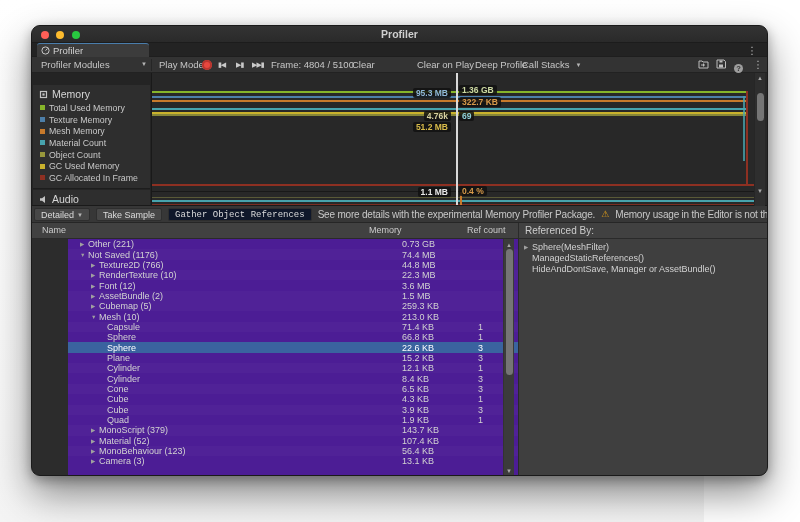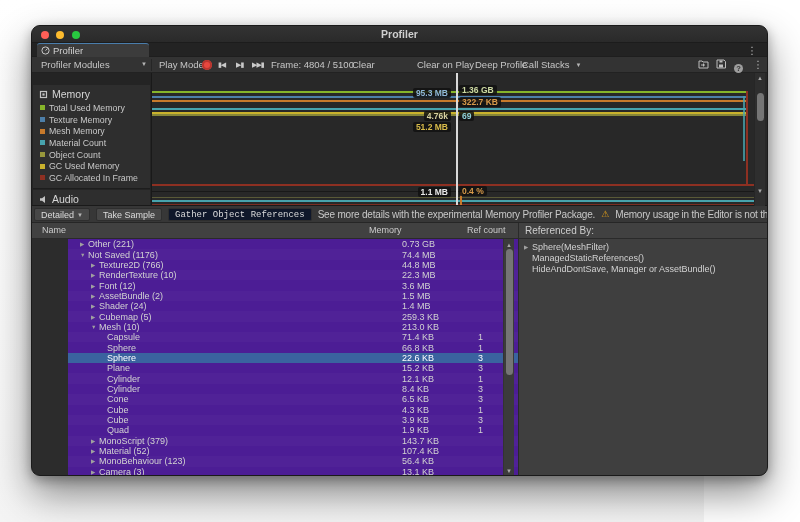--- a/index.html
+++ b/index.html
@@ -323,28 +323,20 @@
           <div class="c-ref"></div>
         </div>
         <div class="row alt">
           <div class="c-name" style="padding-left: 23px;">
             <span class="tree-arrow">▶</span>
             <span>AssetBundle (2)</span>
           </div>
           <div class="c-mem">1.5 MB</div>
           <div class="c-ref"></div>
         </div>
-        <div class="row">
-          <div class="c-name" style="padding-left: 23px;">
-            <span class="tree-arrow">▶</span>
-            <span>Shader (24)</span>
-          </div>
-          <div class="c-mem">1.4 MB</div>
-          <div class="c-ref"></div>
-        </div>
         <div class="row alt">
           <div class="c-name" style="padding-left: 23px;">
             <span class="tree-arrow">▶</span>
             <span>Cubemap (5)</span>
           </div>
           <div class="c-mem">259.3 KB</div>
           <div class="c-ref"></div>
         </div>
         <div class="row">
           <div class="c-name" style="padding-left: 23px;">

